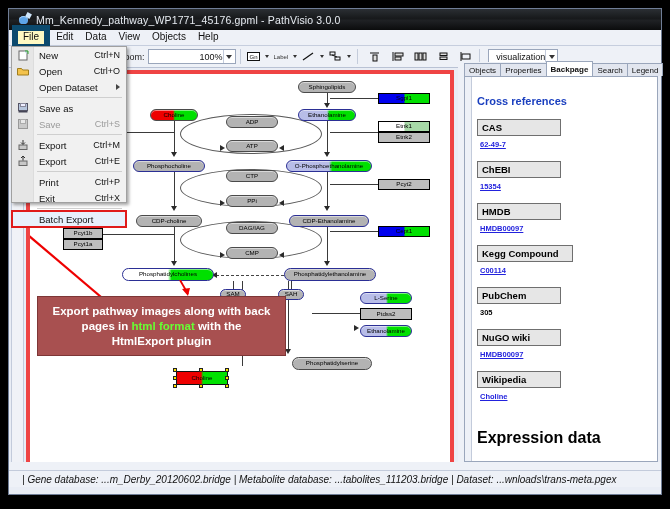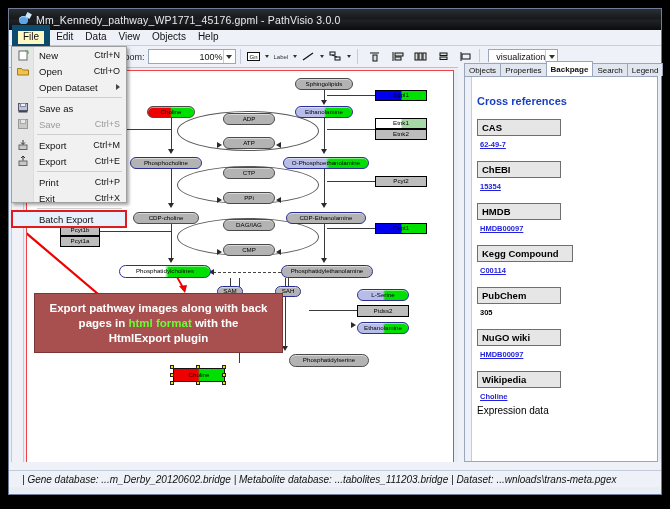--- a/index.html
+++ b/index.html
@@ -131,21 +131,21 @@
     z-index: 3;
   }
 
   
   .canvas-wrap {
     position: absolute; left: 9px; top: 68px; width: 447px; height: 399px;
     background: #e9edf5; padding: 2px;
   }
   .canvas {
     position: absolute; left: 17px; top: 2px; width: 428px; height: 397px;
-    background: #ffffff; border: 1px solid #ef4444; overflow: hidden;
+    background: #ffffff; border: 4px solid #ef4444; overflow: hidden;
   }
   .vscroll-left {
     position: absolute; left: 2px; top: 2px; width: 13px; height: 397px;
     background: #f0f2f7; border: 1px solid #c3cbdb;
   }
   .vscroll-left .thumb {
     position: absolute; left: 1px; top: 12px; width: 9px; height: 60px;
     background: #cfd6e3; border: 1px solid #aab3c6;
   }
 
@@ -242,21 +242,21 @@
     width: 84px; background: #e6e6e6; border: 1px solid #6f6f6f;
     font-size: 9.5px; font-weight: bold; color: #000;
     padding: 2px 4px; line-height: 11px;
   }
   .xref-val {
     font-size: 7.5px; font-weight: bold; margin-top: 4px; margin-left: 3px;
     color: #2222dd; text-decoration: underline;
   }
   .xref-val.plain { color: #000; text-decoration: none; }
   .expr-title {
-    font-size: 10px; font-weight: normal; color: #000; margin-top: 4px; margin-left: 3px;
+    font-size: 16px; font-weight: bold; color: #000; margin-top: 28px; margin-left: 3px;
   }
 
   
   .statusbar {
     position: absolute; left: 9px; top: 470px; width: 652px; height: 17px;
     background: #eef1f7; border-top: 1px solid #c3cbdb;
     display: flex; align-items: center;
   }
   .status-inner {
     margin-left: 13px; font-size: 10px; color: #111; white-space: nowrap; font-style: italic;

